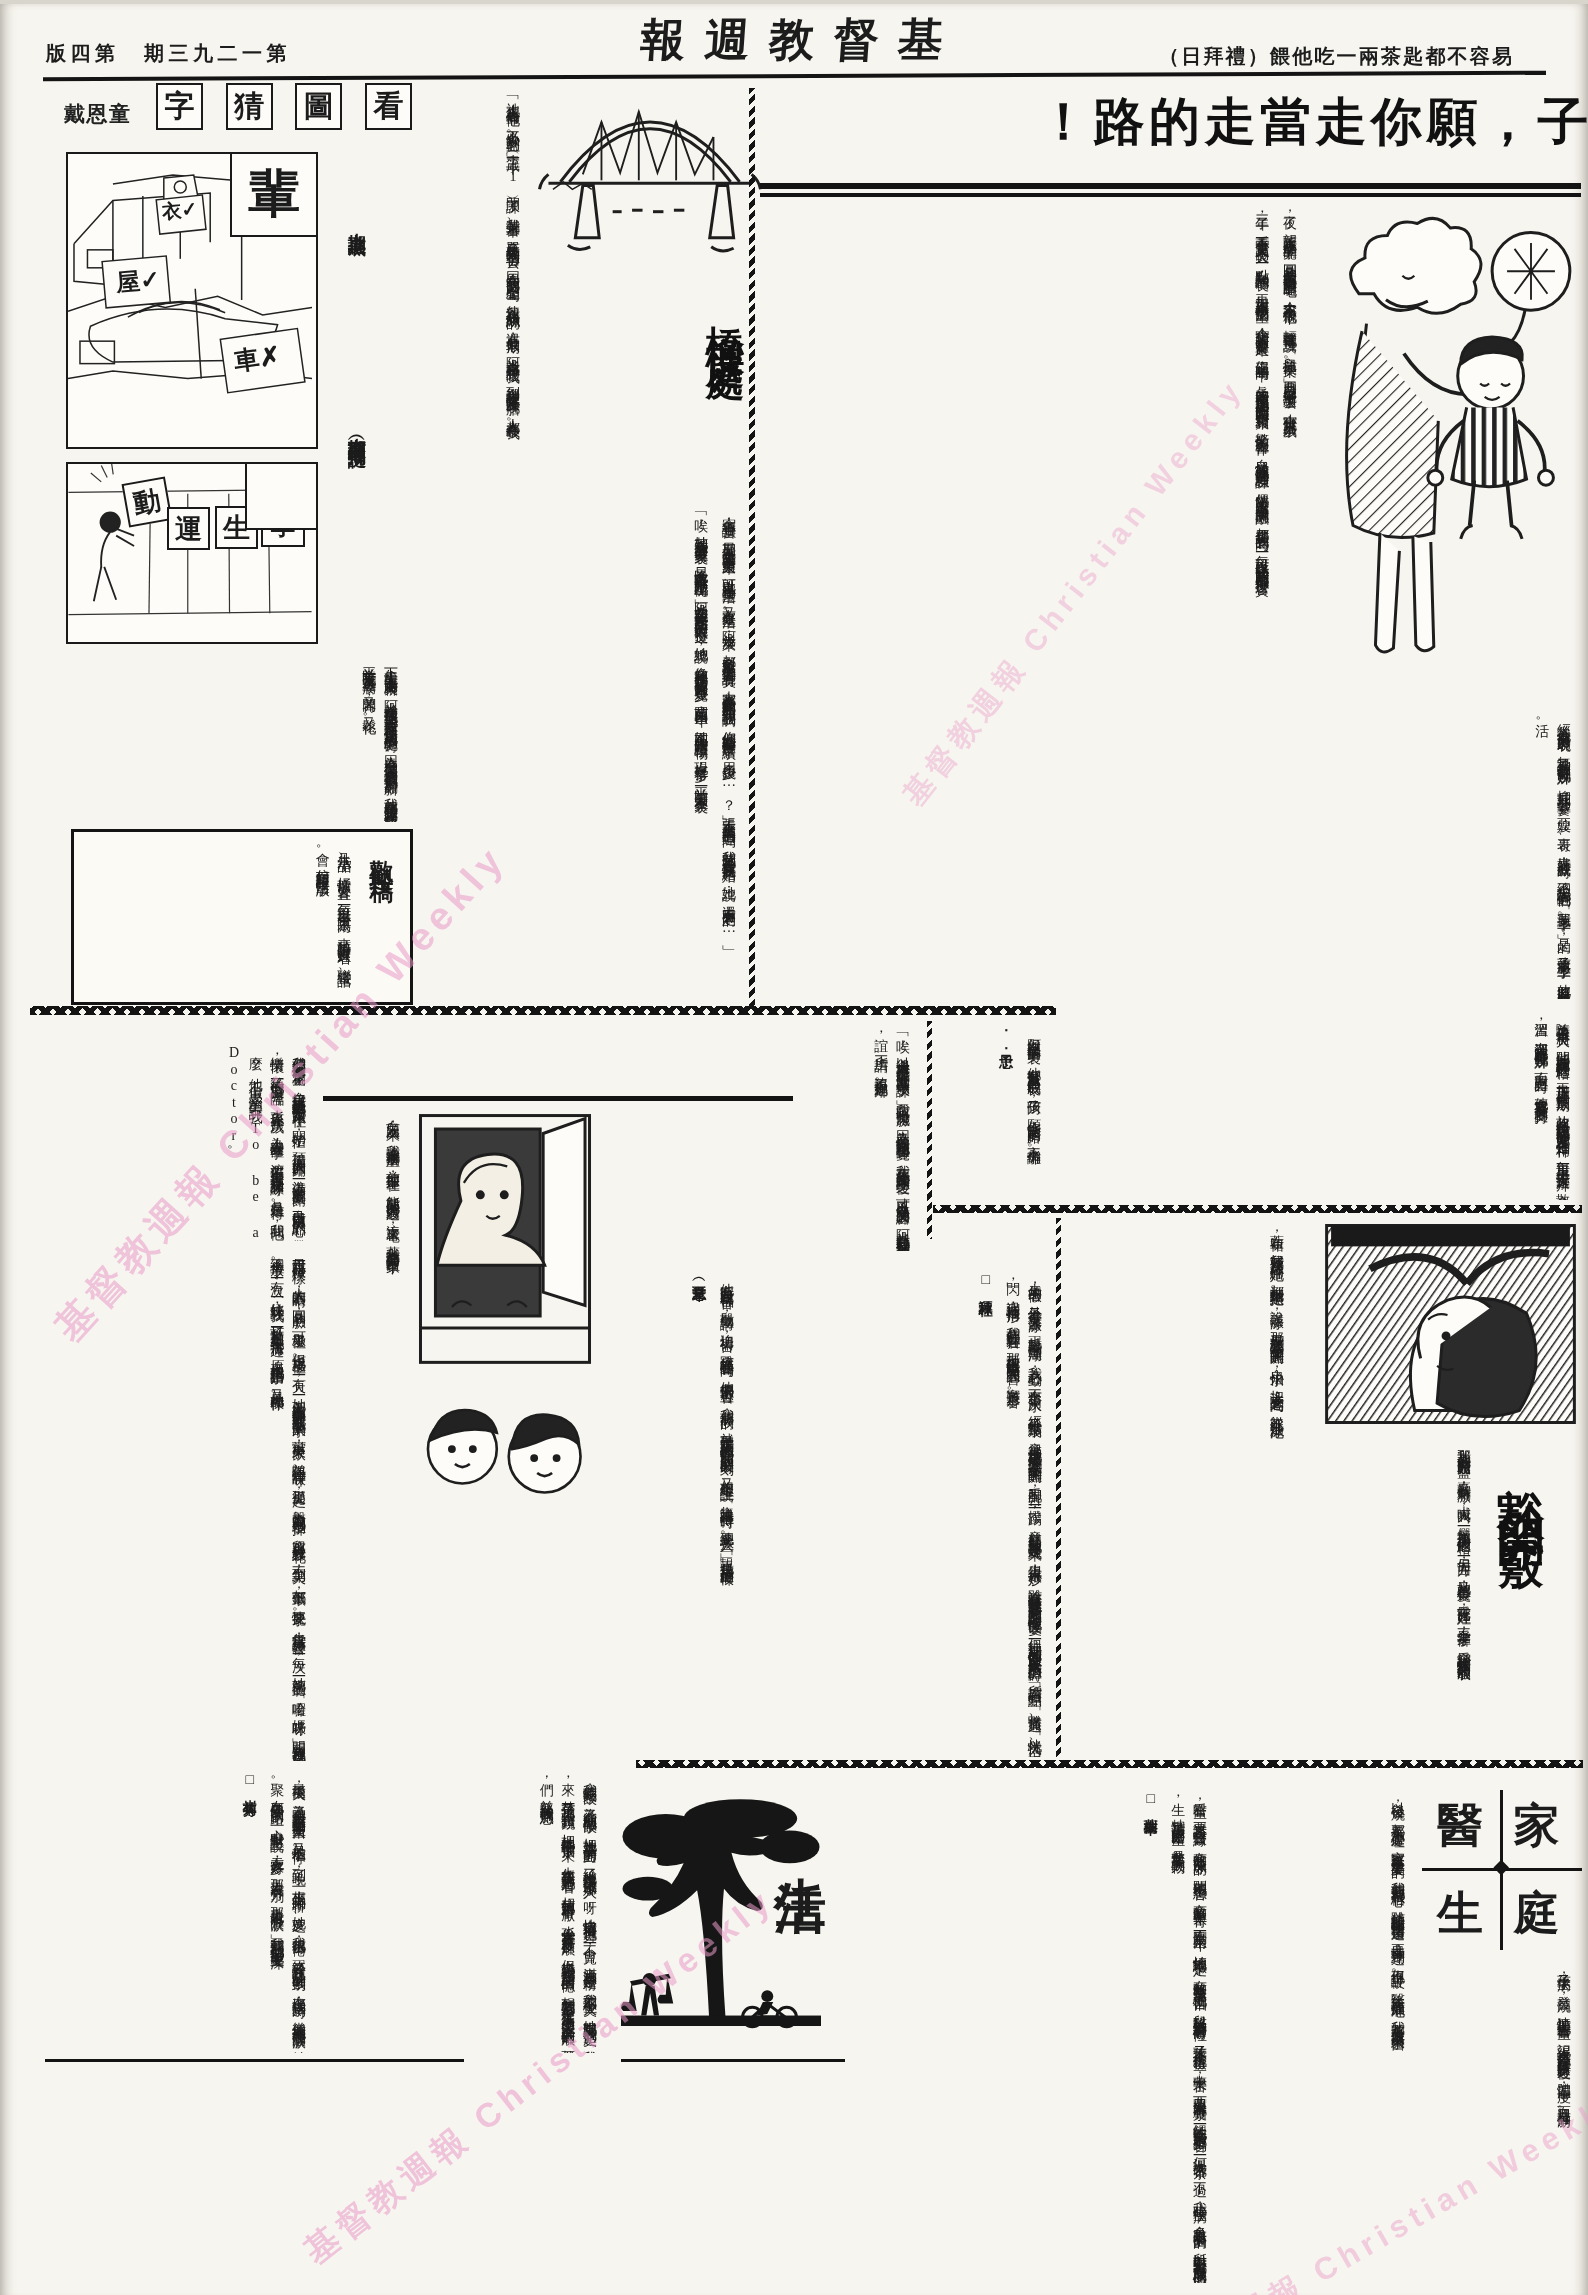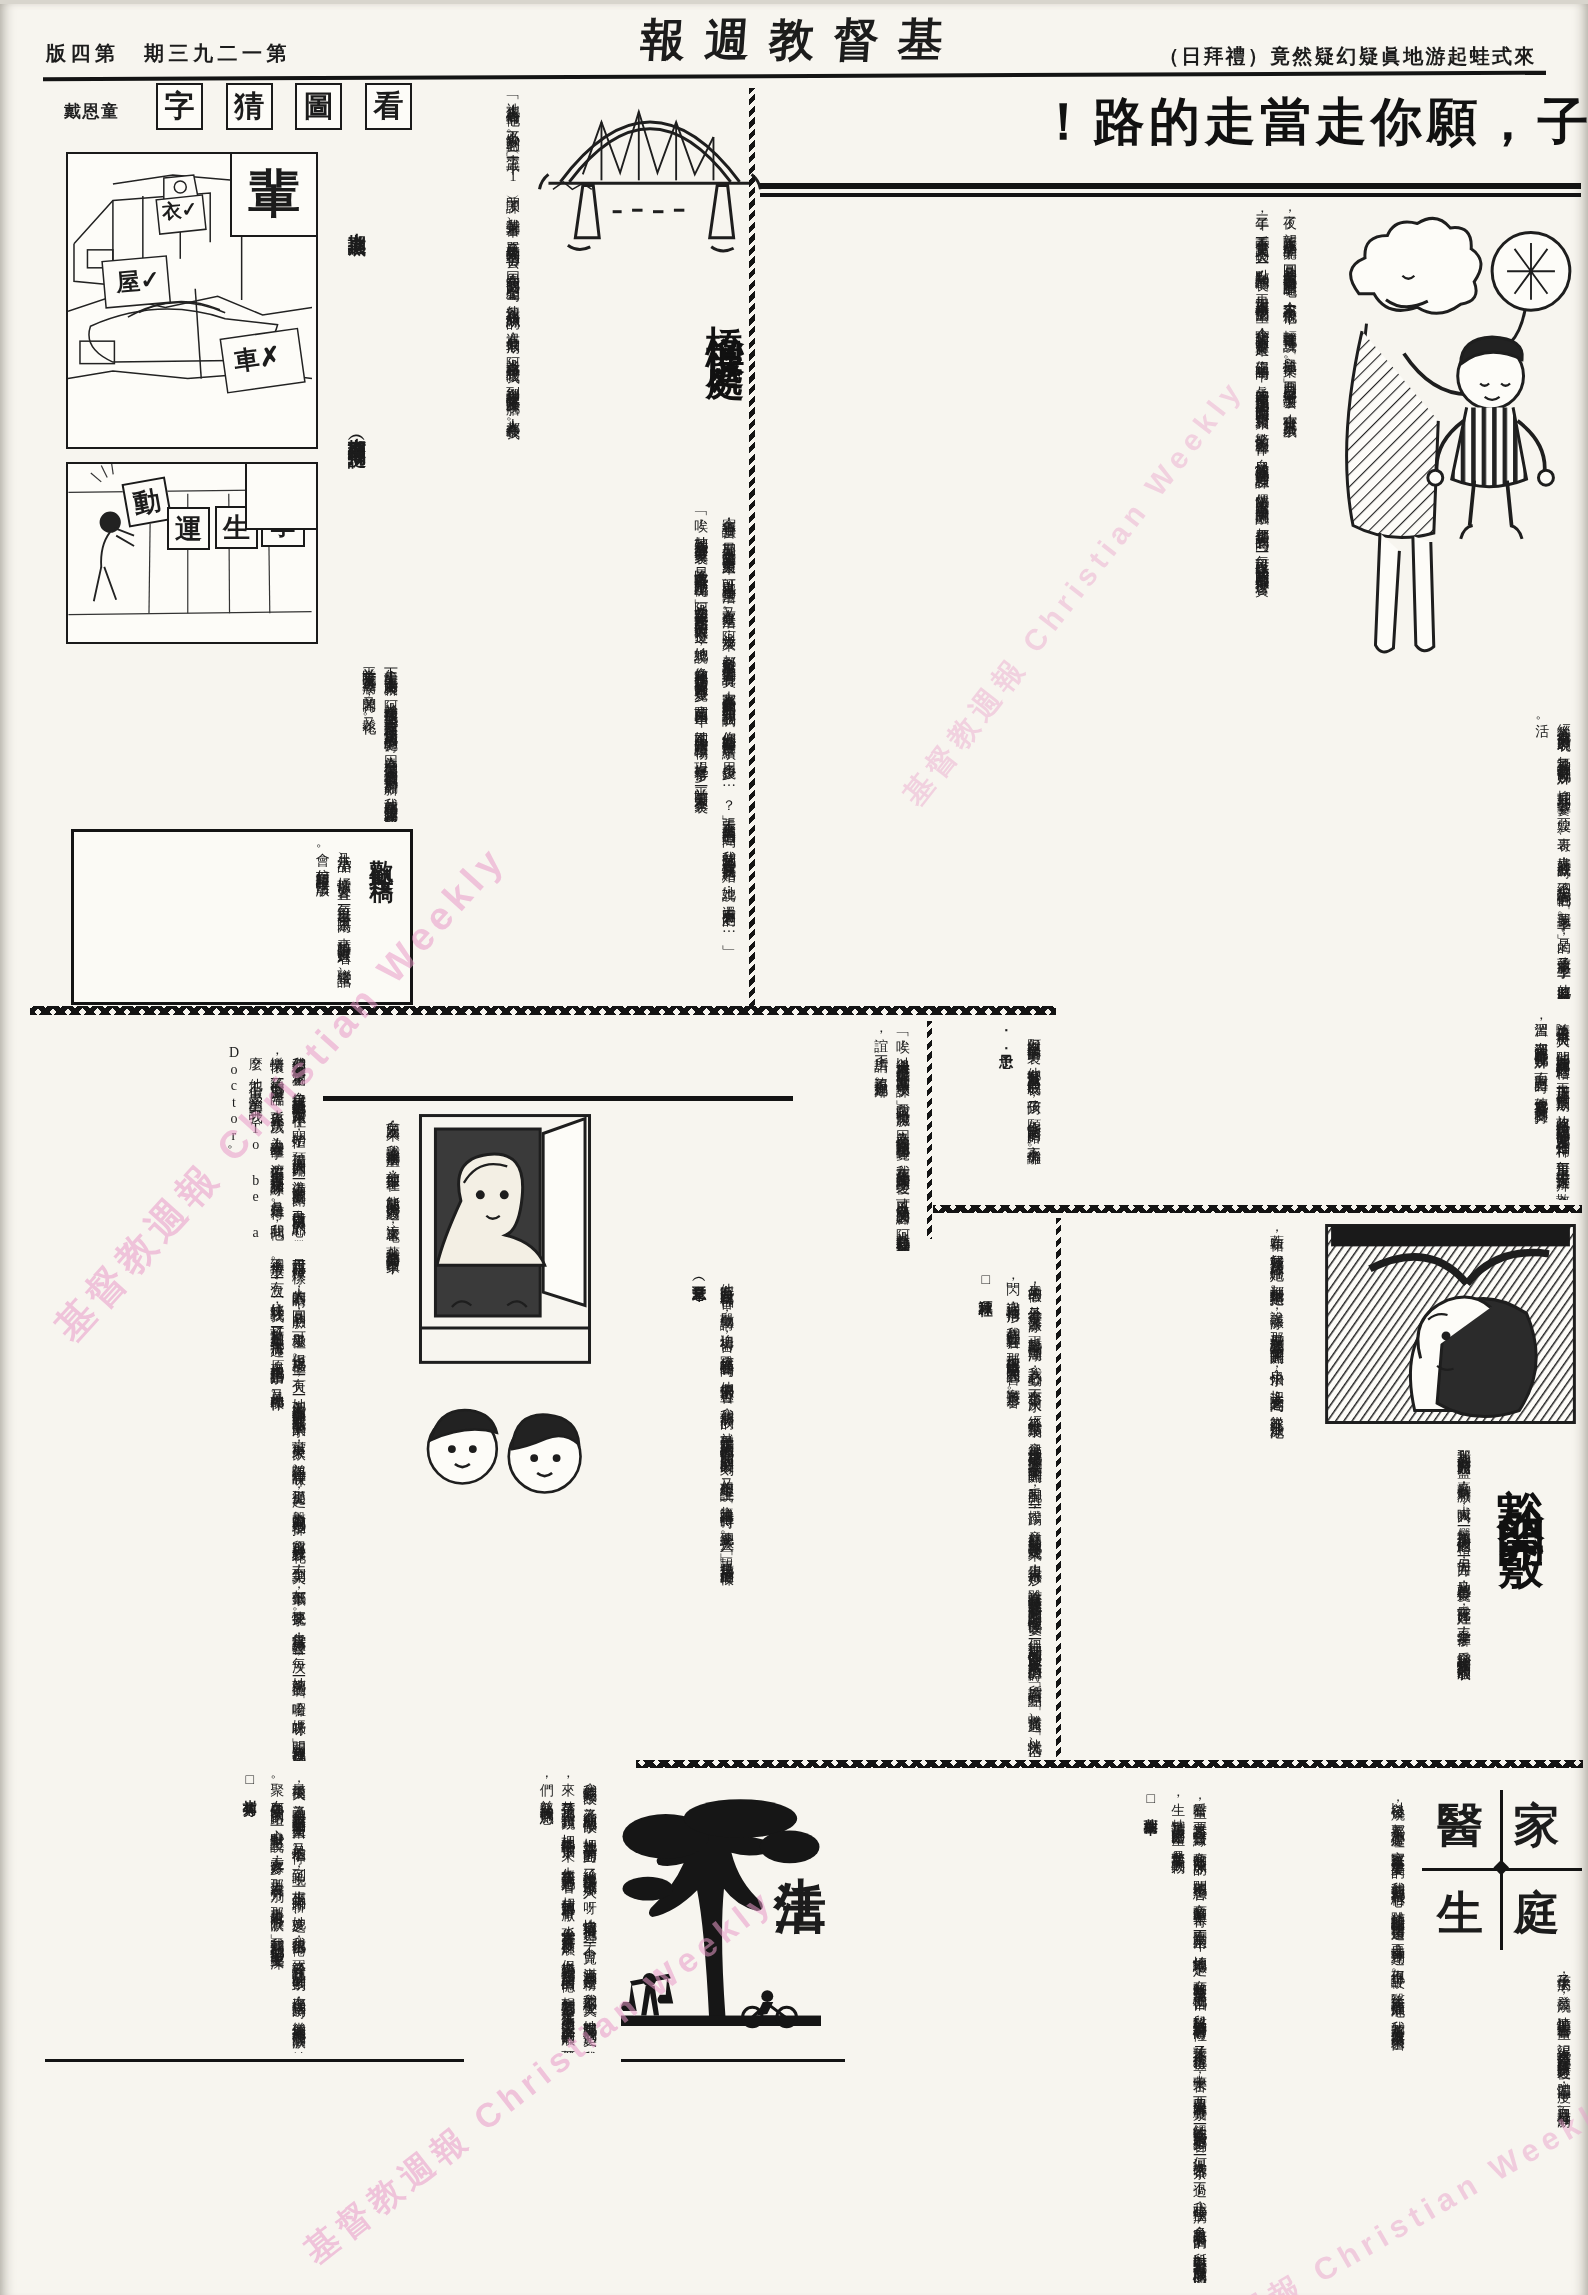--- a/index.html
+++ b/index.html
@@ -24,24 +24,24 @@
   svg{display:block;}
 </style>
 </head>
 <body>
 
 <div id="page">
 
   <div class="abs" style="left:46px;top:36px;font-size:20px;font-weight:bold;letter-spacing:4.5px;">版四第　期三九二一第</div>
   <div class="abs" style="left:607px;top:6px;width:389px;text-align:center;font-size:45px;font-weight:bold;
        font-family:'DejaVu Serif',serif;letter-spacing:19.4px;transform:skewX(-4deg);">報週教督基</div>
-  <div class="abs" style="left:1159px;top:39px;font-size:20px;font-weight:bold;letter-spacing:2.2px;">（日拜禮）竟然疑幻疑眞地游起蛙式來</div>
+  <div class="abs" style="left:1159px;top:39px;font-size:20px;font-weight:bold;letter-spacing:2.2px;">（日拜禮）餵他吃一兩茶匙都不容易</div>
   <div class="abs rule" style="left:43px;top:70px;width:1503px;height:3.7px;transform:rotate(-0.25deg);"></div>
 
-  <div class="abs" style="left:64px;top:96px;font-size:17px;font-weight:bold;letter-spacing:1.5px;color:#222;">戴恩童</div>
+  <div class="abs" style="left:64px;top:96px;font-size:21px;font-weight:bold;letter-spacing:1.5px;color:#222;">戴恩童</div>
   <div class="abs" style="left:156px;top:79px;width:256px;display:flex;flex-direction:row-reverse;justify-content:space-between;">
     <div class="boxed" style="width:43px;height:43px;display:flex;align-items:center;justify-content:center;font-size:30px;font-weight:bold;">看</div>
     <div class="boxed" style="width:43px;height:43px;display:flex;align-items:center;justify-content:center;font-size:30px;font-weight:bold;">圖</div>
     <div class="boxed" style="width:43px;height:43px;display:flex;align-items:center;justify-content:center;font-size:30px;font-weight:bold;">猜</div>
     <div class="boxed" style="width:43px;height:43px;display:flex;align-items:center;justify-content:center;font-size:30px;font-weight:bold;">字</div>
   </div>
 
   <div class="abs boxed" style="left:66px;top:148px;width:248px;height:293px;">
     <svg width="244" height="289" viewBox="0 0 326 386">
       <g stroke="#222" stroke-width="2" fill="none">

